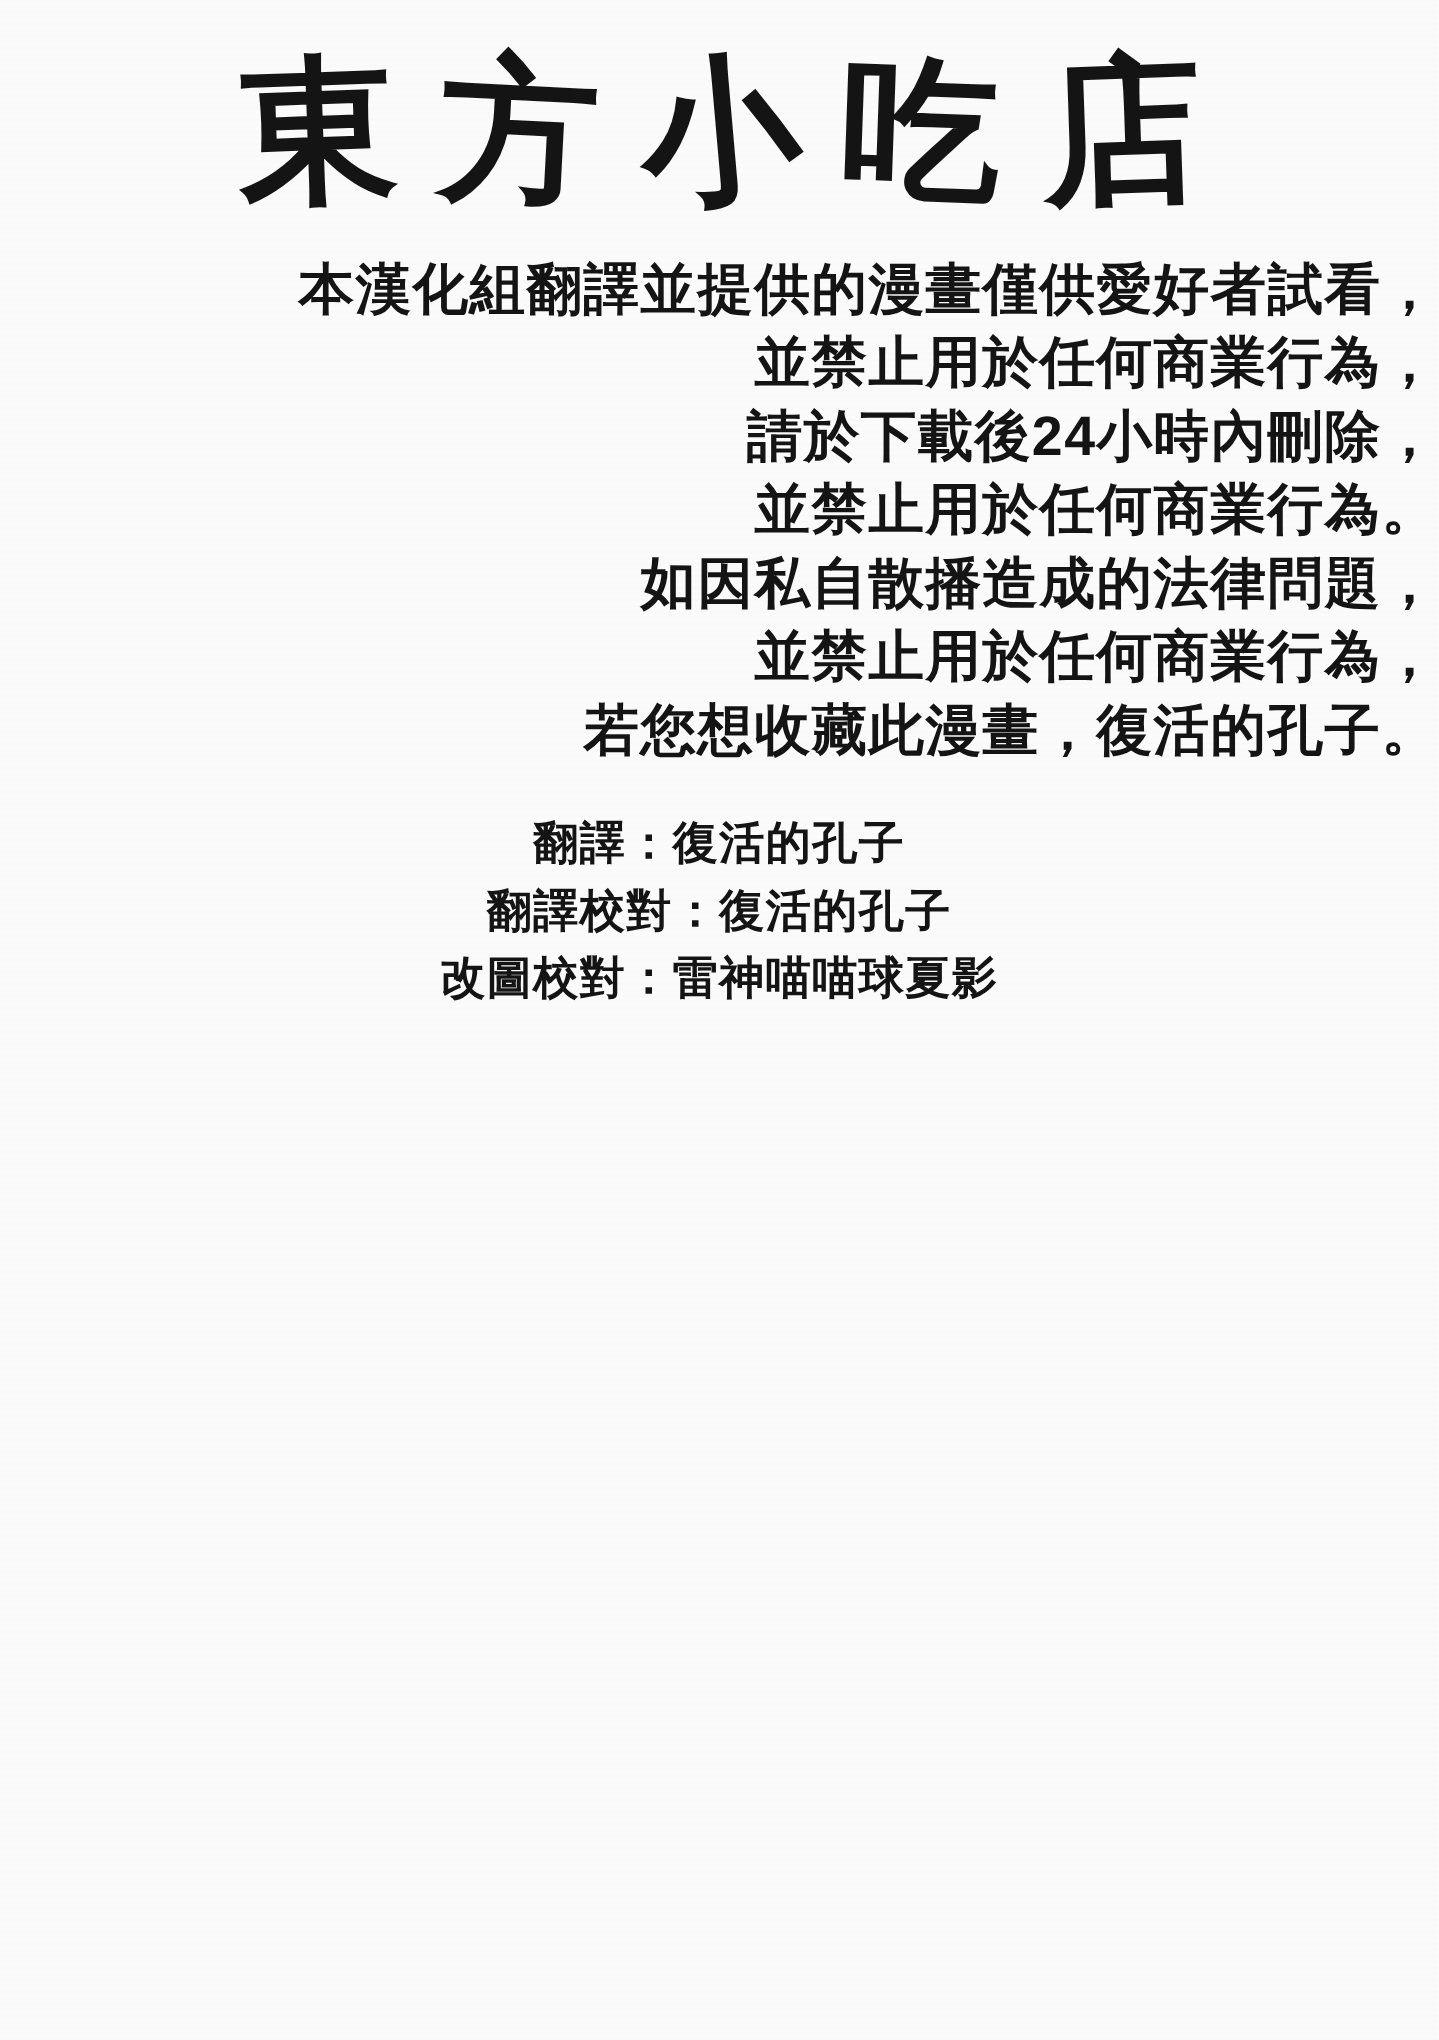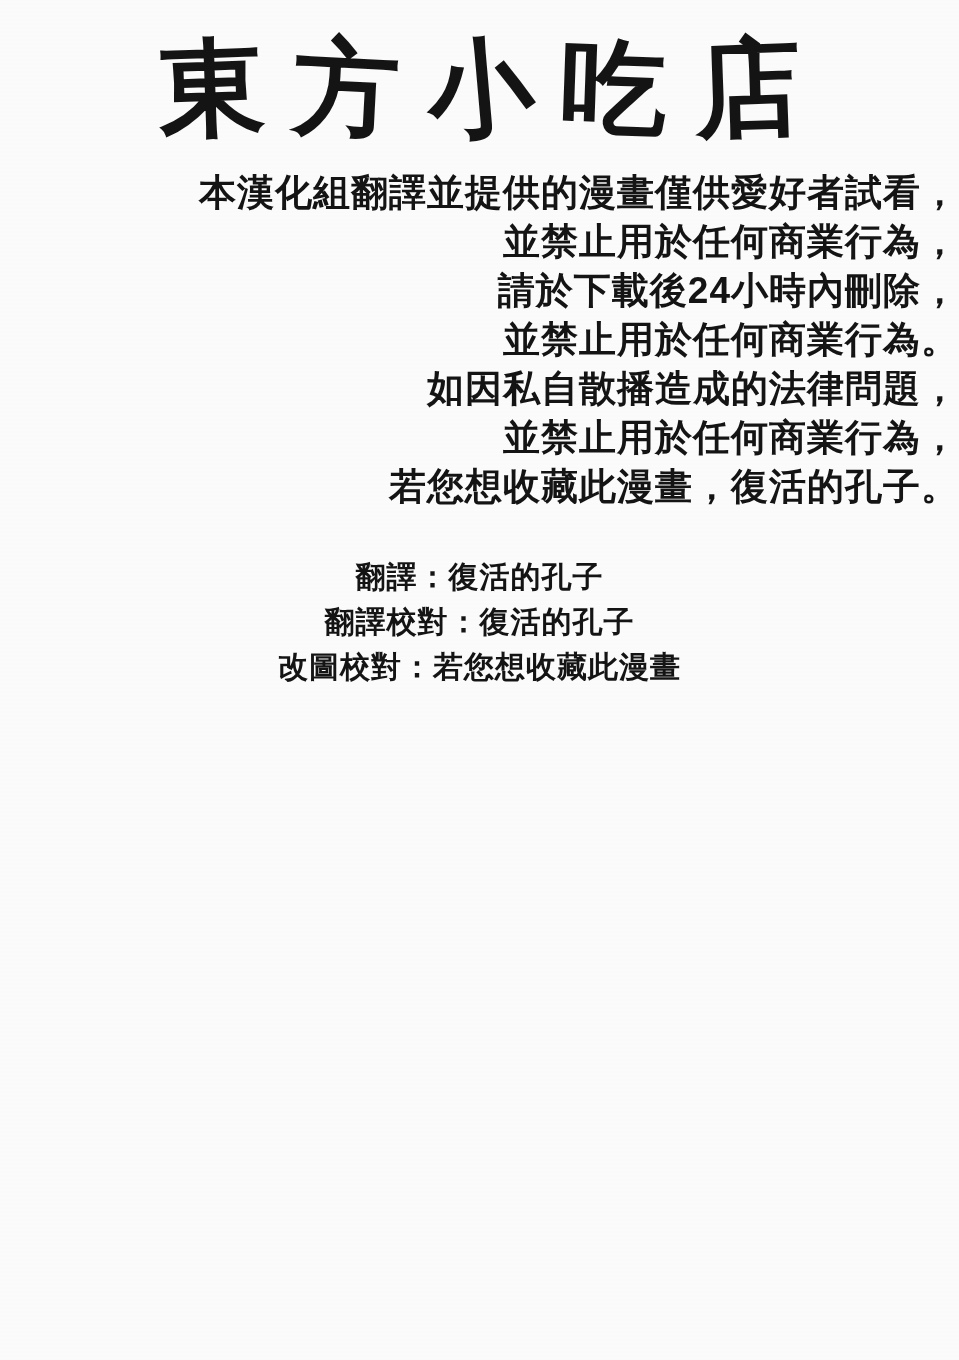--- a/index.html
+++ b/index.html
@@ -48,21 +48,21 @@
   }
   .disclaimer p {
     font-size: 37px;
     font-weight: 600;
     line-height: 49px;
     letter-spacing: 1px;
     color: var(--text);
     text-align: right;
   }
   .credits {
-    margin-top: 43px;
+    margin-top: 29px;
   }
   .credits p {
     font-size: 30px;
     font-weight: 600;
     line-height: 45px;
     letter-spacing: 1px;
     color: var(--text);
   }
 </style>
 </head>
@@ -78,16 +78,16 @@
     <p>請於下載後24小時內刪除，</p>
     <p>並禁止用於任何商業行為。</p>
     <p>如因私自散播造成的法律問題，</p>
     <p>並禁止用於任何商業行為，</p>
     <p>若您想收藏此漫畫，復活的孔子。</p>
   </div>
 
   <div class="credits">
     <p>翻譯：復活的孔子</p>
     <p>翻譯校對：復活的孔子</p>
-    <p>改圖校對：若您想收藏此漫畫</p>
+    <p>改圖校對：雷神喵喵球夏影</p>
   </div>
 
 </div>
 
 </body></html>

